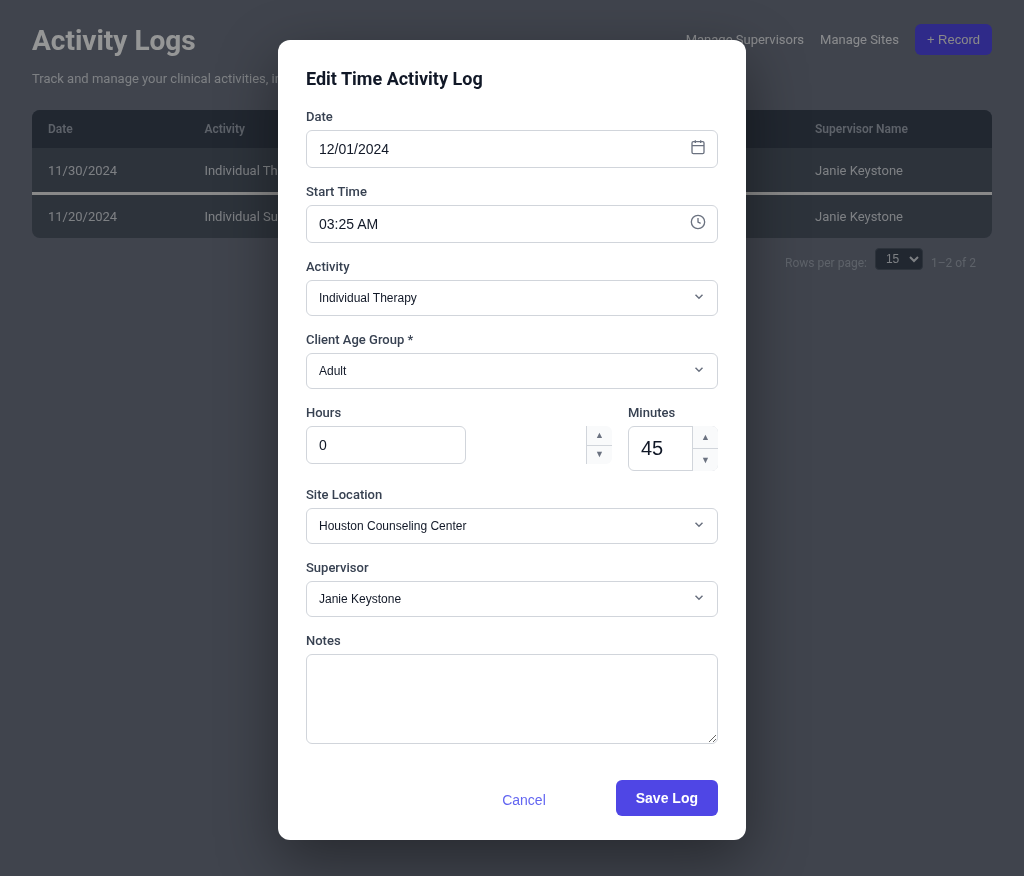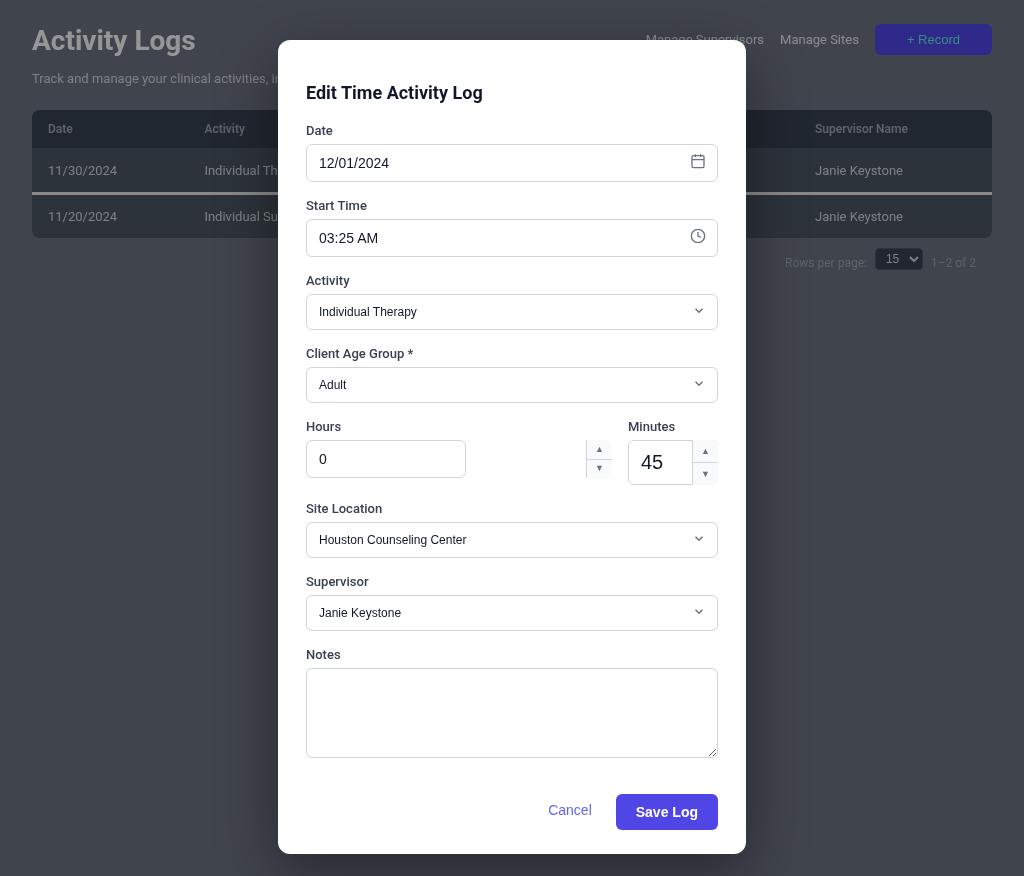--- a/index.html
+++ b/index.html
@@ -42,23 +42,23 @@
 
     .top-link {
       color: #e5e7eb;
       font-size: 13px;
       text-decoration: none;
       cursor: pointer;
     }
 
     .top-btn {
       background: #4f46e5;
-      color: #5eead4;
+      color: #e5e5e5;
       border: none;
-      padding: 8px 32px;
+      padding: 8px 12px;
       border-radius: 6px;
       font-size: 13px;
       cursor: pointer;
       display: flex;
       align-items: center;
       gap: 6px;
     }
 
     
     .bg-table {
@@ -121,21 +121,21 @@
     }
 
     
     .modal {
       background: #ffffff;
       border-radius: 12px;
       width: 468px;
       max-height: 820px;
       overflow-y: auto;
       box-shadow: 0 20px 60px rgba(0, 0, 0, 0.4);
-      padding: 42px 28px 24px;
+      padding: 28px 28px 24px;
     }
 
     .modal-title {
       font-size: 18px;
       font-weight: 700;
       color: #111827;
       margin-bottom: 20px;
     }
 
     .form-group {
@@ -293,21 +293,21 @@
 
     textarea.form-input {
       height: 90px;
       resize: vertical;
       font-family: inherit;
     }
 
     .modal-footer {
       display: flex;
       justify-content: flex-end;
-      align-items: flex-start;
+      align-items: flex-end;
       gap: 12px;
       margin-top: 20px;
       padding-top: 16px;
     }
 
     .btn-cancel {
       background: none;
       border: none;
       color: #6366f1;
       font-size: 14px;
@@ -318,20 +318,21 @@
 
     .btn-save {
       background: #4f46e5;
       color: white;
       border: none;
       padding: 10px 20px;
       border-radius: 6px;
       font-size: 14px;
       font-weight: 600;
       cursor: pointer;
+      margin-left: 46px;
     }
   </style>
 </head>
 <body>
 
 <div class="bg-page">
   <div class="top-bar">
     <a class="top-link">Manage Supervisors</a>
     <a class="top-link">Manage Sites</a>
     <button class="top-btn">+ Record</button>

